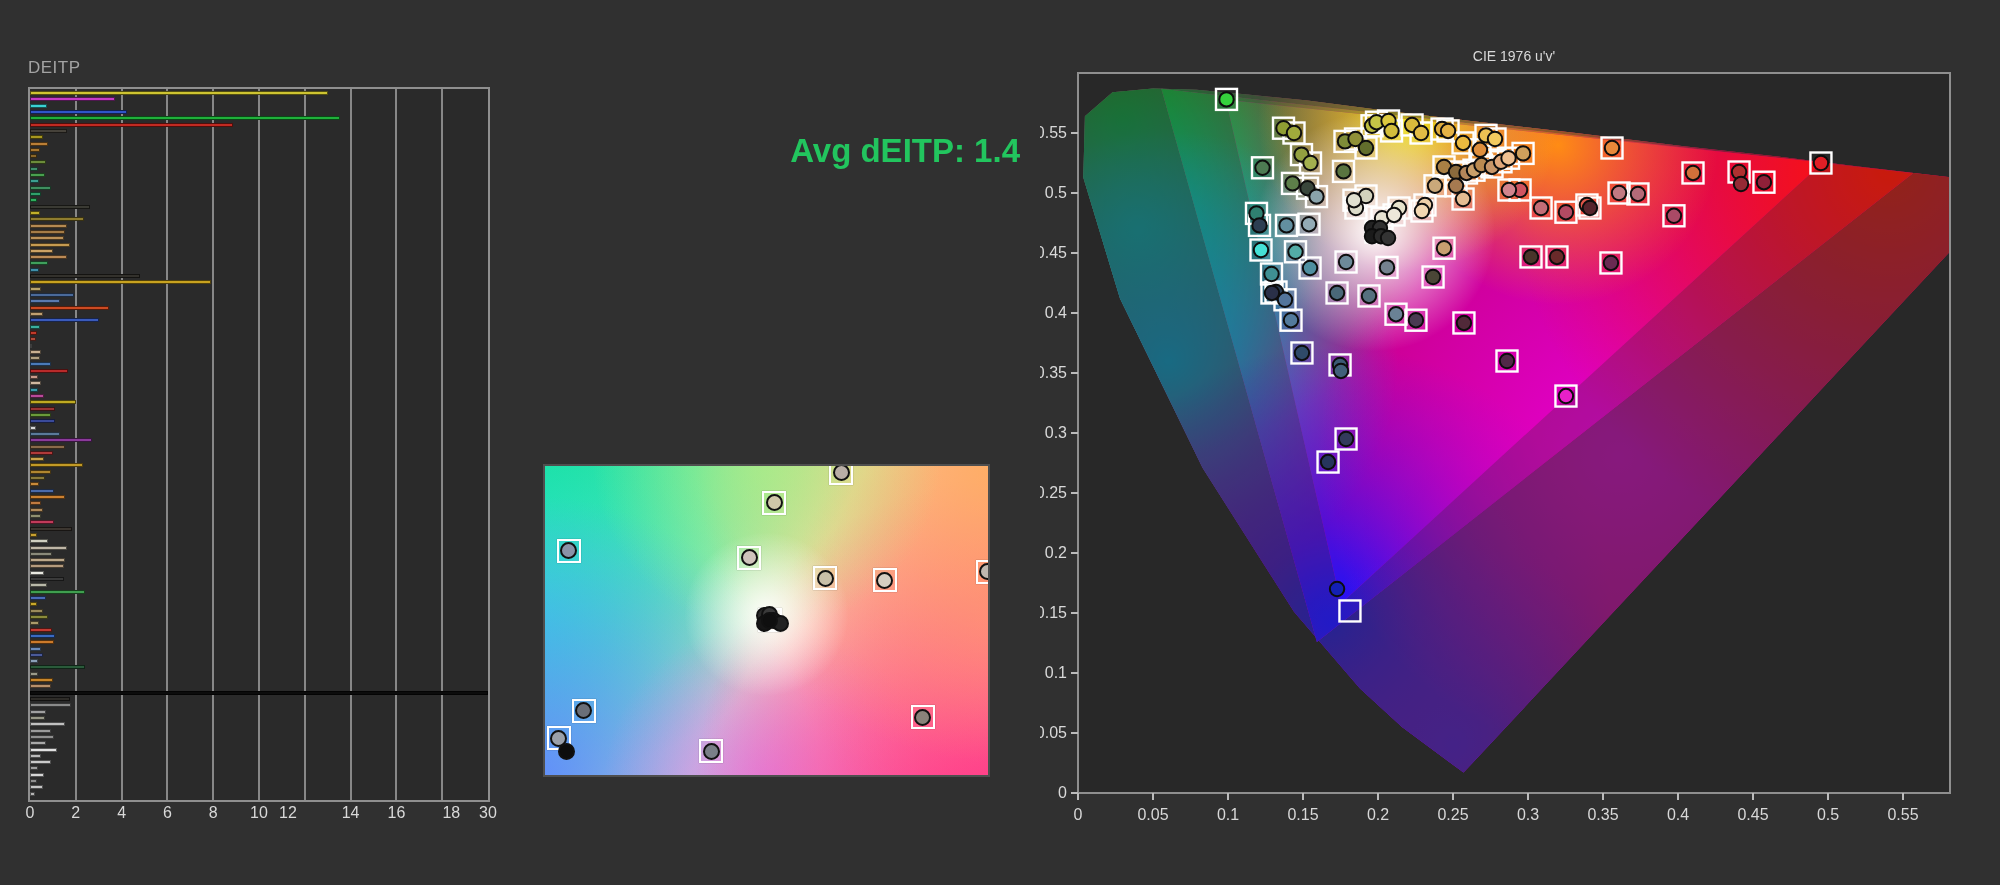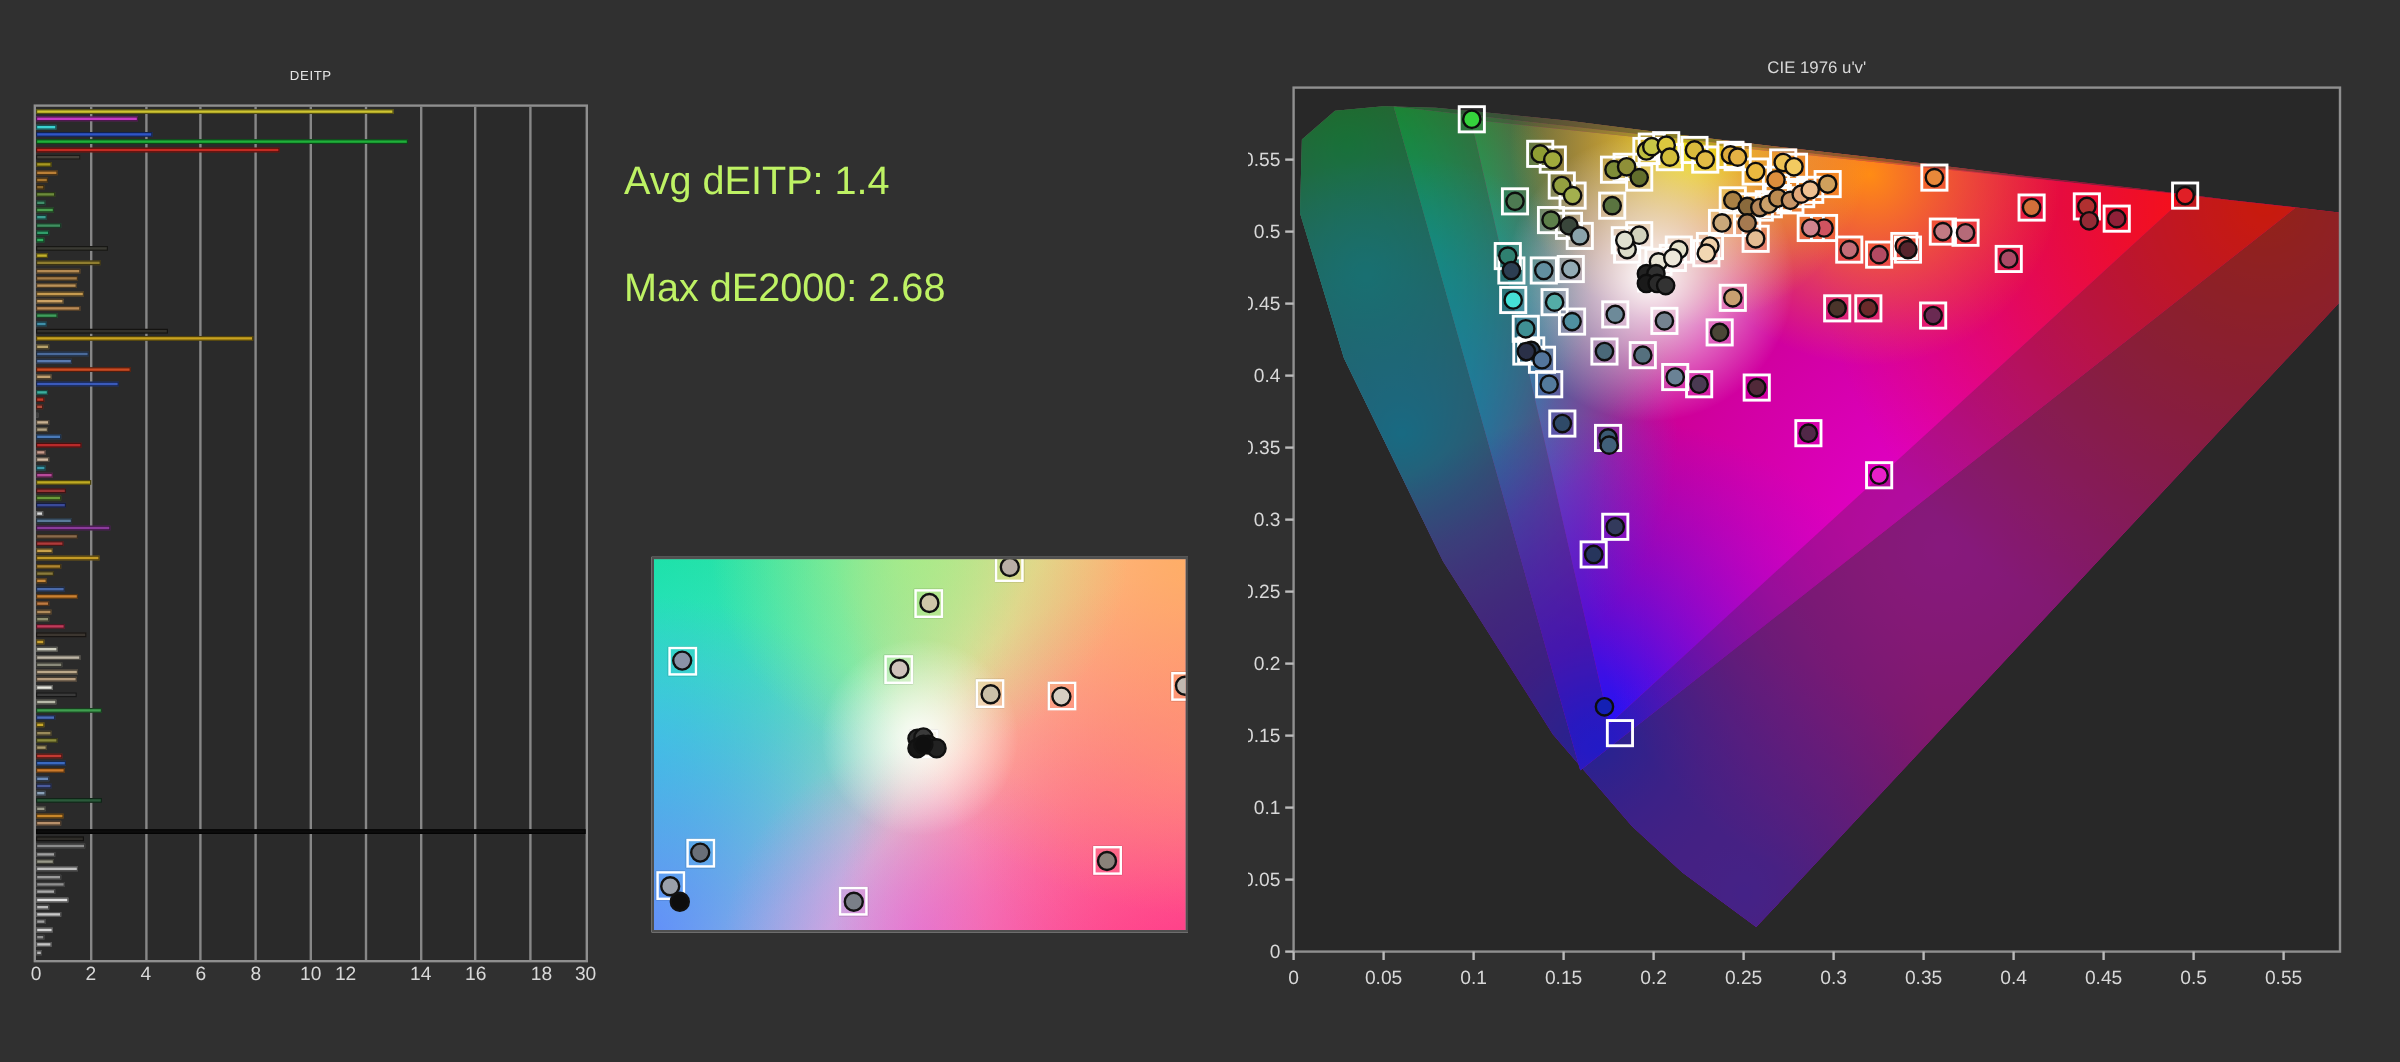--- a/index.html
+++ b/index.html
@@ -1,30 +1,30 @@
 <!DOCTYPE html>
 <html><head>
 <meta charset="utf-8">
 <style>
   html,body{margin:0;padding:0;background:#303030;}
   body{width:2000px;height:885px;position:relative;overflow:hidden;
        font-family:"Liberation Sans",sans-serif;}
   .abs{position:absolute;}
   
-  #deitp-title{left:28px;top:58px;width:462px;text-align:center;
-    font-size:11px;color:#e5e5e5;letter-spacing:.5px;}
+  #deitp-title{left:28px;top:58px;width:462px;text-align:left;
+    font-size:17px;color:#a3a3a3;letter-spacing:.5px;}
   #deitp-plot{left:28px;top:87px;width:458px;height:711px;
     border:2px solid #8f8f8f;background:#2a2a2a;}
   .gridline{position:absolute;top:0;bottom:0;width:2px;background:#989898;opacity:.85;}
   .bar{position:absolute;left:0;box-sizing:border-box;border:1px solid rgba(0,0,0,.6);}
   #deitp-xticks{left:28px;top:804px;width:462px;height:22px;}
   .xtick{position:absolute;top:0;width:36px;margin-left:-18px;text-align:center;
     font-size:16px;color:#d8d8d8;}
   
-  #stats{left:520px;top:124px;width:500px;text-align:left;color:#bef264;}
+  #stats{left:520px;top:124px;width:500px;text-align:right;color:#22c55e;font-weight:bold;}
   .stat-line{font-size:33px;line-height:54px;white-space:nowrap;}
   .stat-gap{height:35px;}
   
   #lab-panel{left:543px;top:464px;width:443px;height:309px;border:2px solid #4f4f4f;
     background-color:#fff;
     background-image:
       radial-gradient(circle at 50% 48%, rgba(255,255,255,.95) 0%, rgba(255,255,255,0) 30%),
       radial-gradient(circle at 50% -3%, rgba(170,240,130,.75) 0%, rgba(170,240,130,0) 45%),
       radial-gradient(circle at 103% -3%, rgba(255,175,95,.95) 0%, rgba(255,175,95,0) 55%),
       radial-gradient(circle at 103% 50%, rgba(255,120,135,.85) 0%, rgba(255,120,135,0) 45%),
@@ -181,21 +181,20 @@
     <div class="xtick" style="left: 260px;">12</div>
     <div class="xtick" style="left: 322.6px; text-align: center;">14</div>
     <div class="xtick" style="left: 368.4px;">16</div>
     <div class="xtick" style="left: 414.2px; text-align: right;">18</div>
     <div class="xtick" style="left: 460px;">30</div>
   </div>
 
 <div class="abs" id="stats">
   <div class="stat-line">Avg dEITP: 1.4</div>
   <div class="stat-gap"></div>
-  <div class="stat-line">Max dE2000: 2.68</div>
 </div>
 
 <div class="abs" id="lab-panel">
     <div class="lab-sq" style="left: 294.152px; top: 4.635px;"></div>
     <div class="lab-dot" style="left: 294.152px; top: 4.635px; background: rgb(185, 174, 166);"></div>
     <div class="lab-sq" style="left: 227.259px; top: 34.608px;"></div>
     <div class="lab-dot" style="left: 227.259px; top: 34.608px; background: rgb(207, 199, 168);"></div>
     <div class="lab-sq" style="left: 21.707px; top: 82.812px;"></div>
     <div class="lab-dot" style="left: 21.707px; top: 82.812px; background: rgb(138, 147, 168);"></div>
     <div class="lab-sq" style="left: 202.451px; top: 89.61px;"></div>

